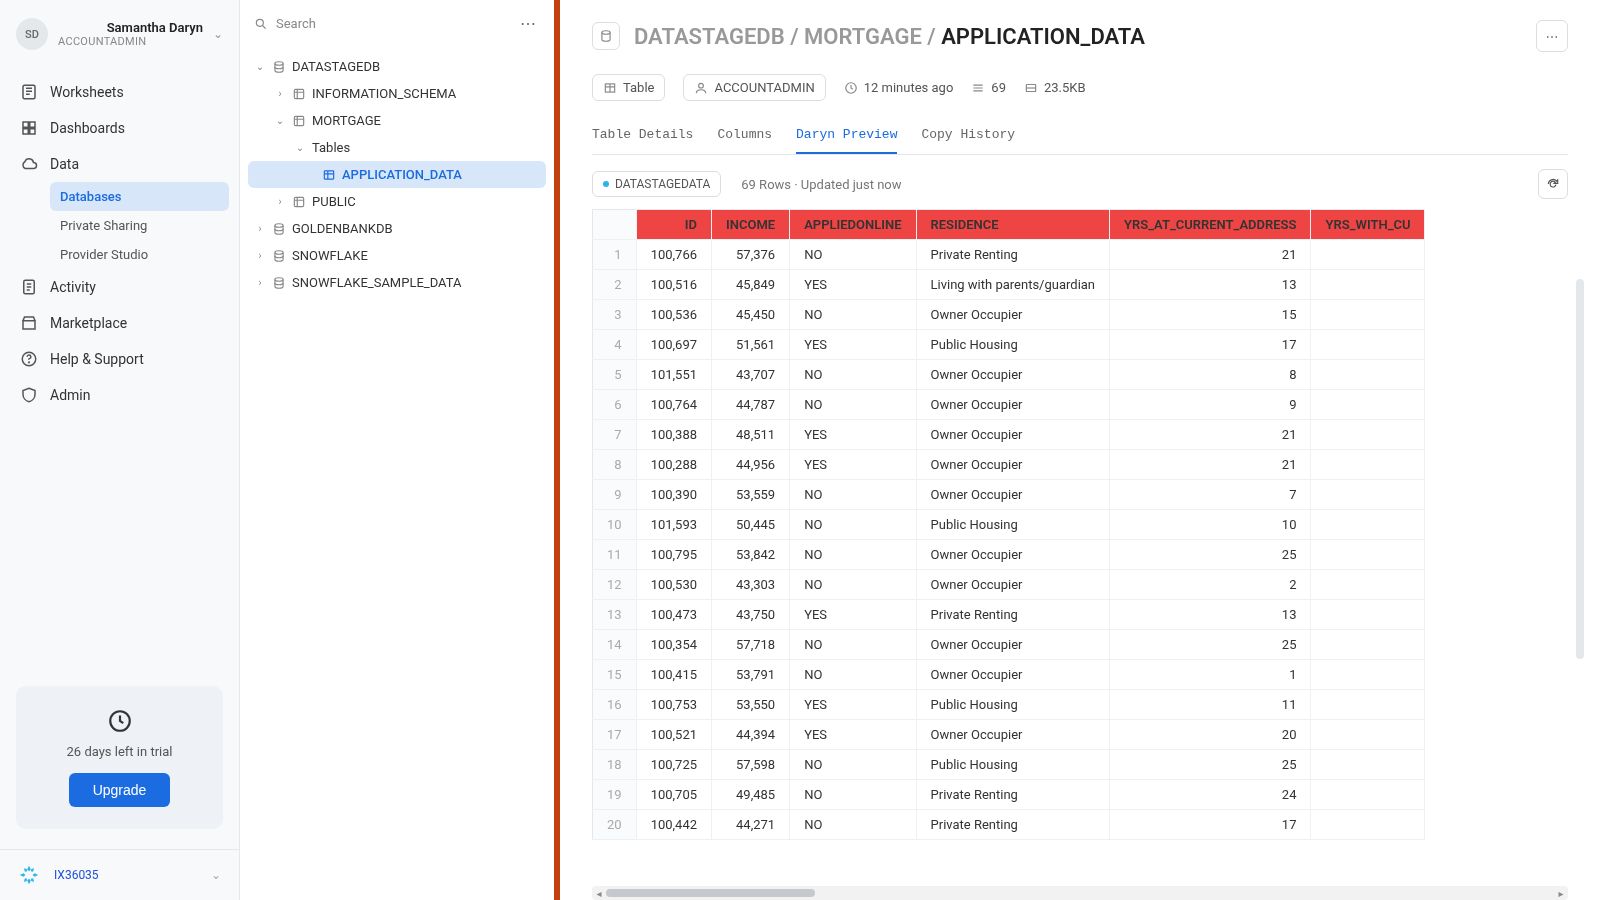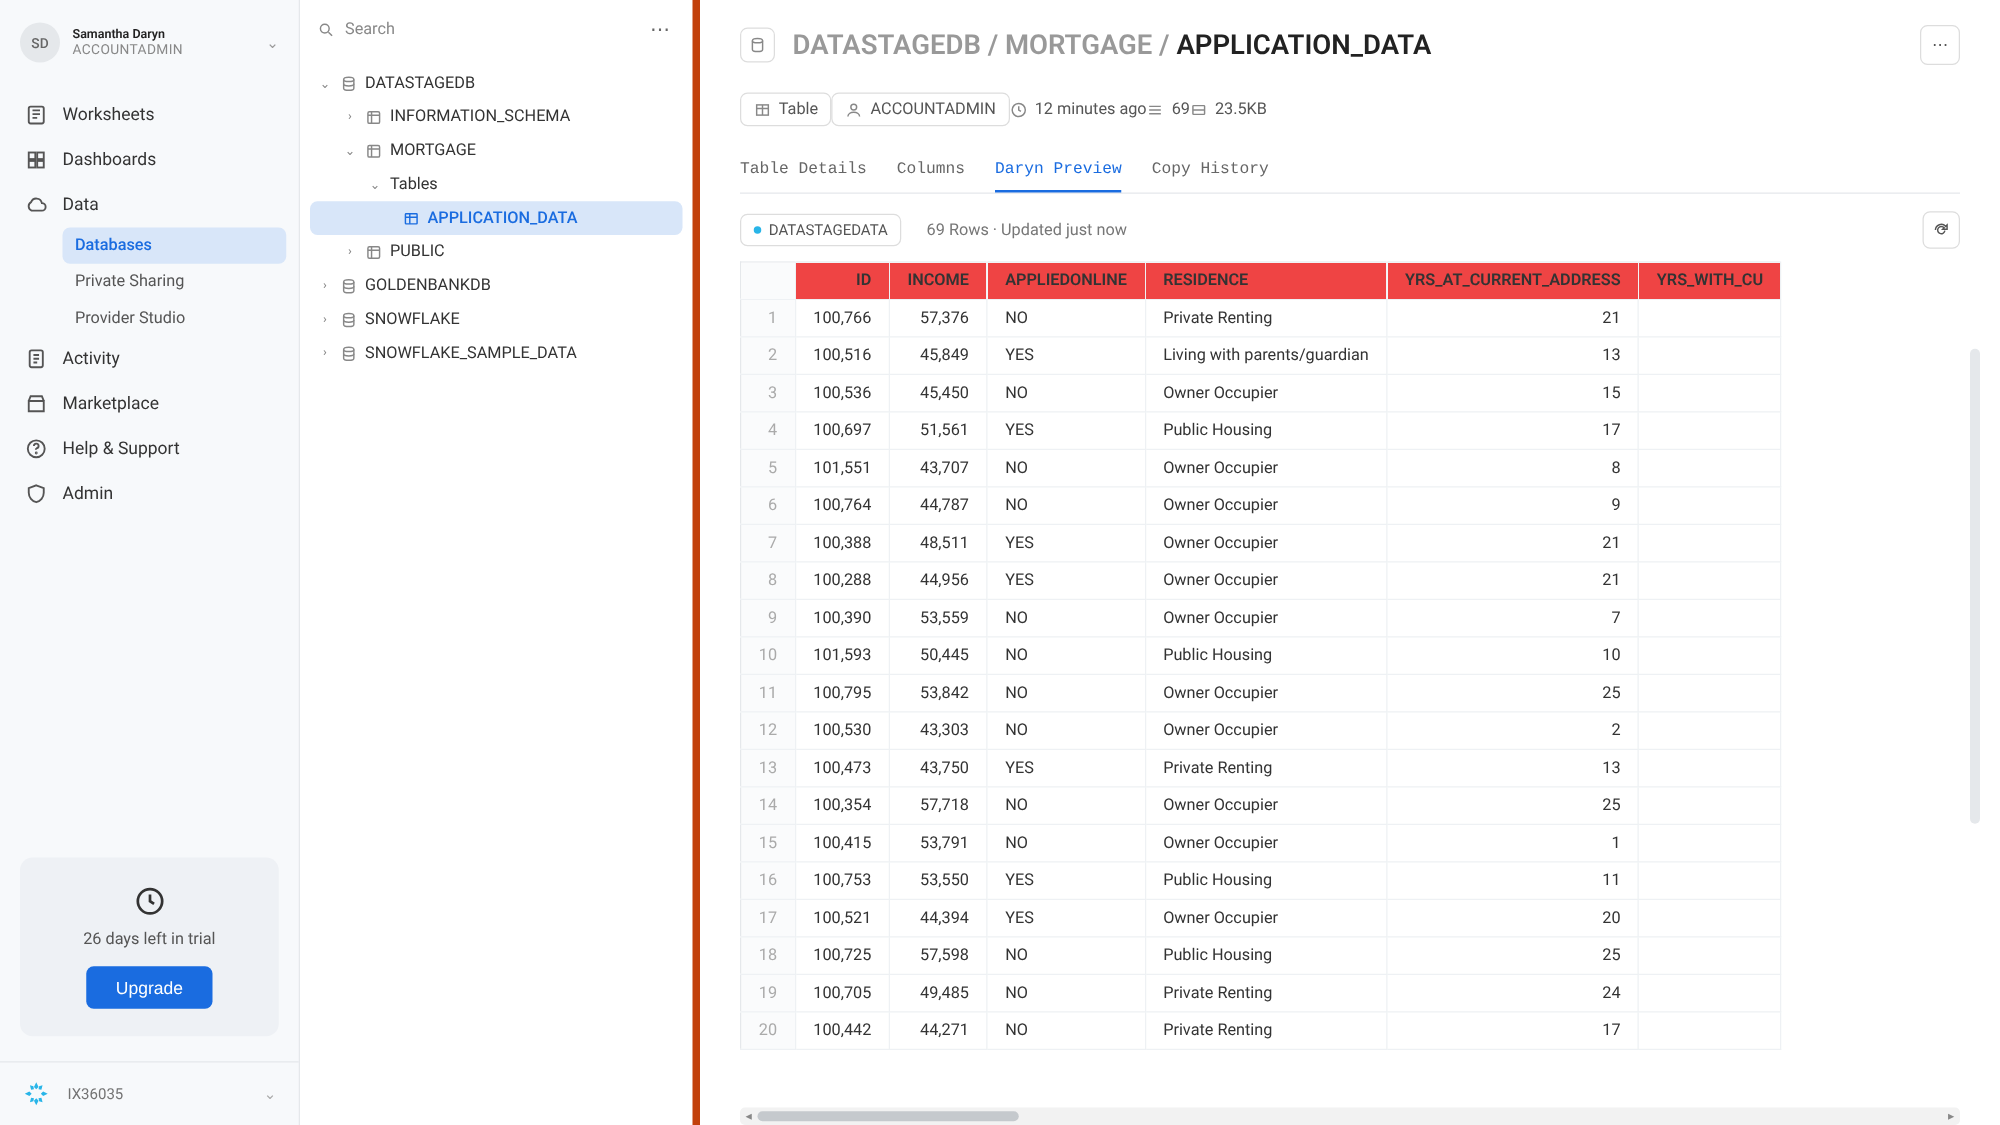--- a/index.html
+++ b/index.html
@@ -5,39 +5,39 @@
 * { box-sizing: border-box; margin: 0; padding: 0; }
 body { font-family: -apple-system, BlinkMacSystemFont, "Segoe UI", Roboto, sans-serif; font-size: 13px; color: #333; background: #fff; overflow: hidden; }
 .app { display: flex; height: 900px; width: 1600px; }
 
 
 .sidebar { width: 240px; background: #f7f9fb; border-right: 1px solid #e5e8eb; display: flex; flex-direction: column; }
 .sidebar-top { padding: 18px 16px 8px 16px; }
 .user-row { display: flex; align-items: center; gap: 10px; cursor: pointer; }
 .avatar { width: 32px; height: 32px; border-radius: 50%; background: #e5e8eb; display: flex; align-items: center; justify-content: center; font-size: 11px; color: #666; font-weight: 500; }
 .user-info { flex: 1; }
-.user-name { font-weight: 600; font-size: 10px; color: #222; }
+.user-name { font-weight: 600; font-size: 13px; color: #222; text-align: right; }
 .user-role { font-size: 11px; color: #888; letter-spacing: 0.3px; }
 .chev { color: #999; font-size: 12px; }
 
 .nav { padding: 16px 10px 0 10px; flex: 1; }
 .nav-item { display: flex; align-items: center; gap: 12px; padding: 9px 10px; border-radius: 6px; cursor: pointer; font-size: 14px; color: #333; }
 .nav-item .icon { width: 18px; height: 18px; color: #555; }
 .nav-sub { padding-left: 40px; }
 .nav-sub .nav-subitem { padding: 7px 10px; font-size: 13px; color: #555; border-radius: 6px; cursor: pointer; }
 .nav-sub .nav-subitem.active { background: #d8e6f9; color: #1a6ce0; font-weight: 500; }
 
 .trial-card { margin: 10px 16px 20px 16px; background: #eef1f5; border-radius: 10px; padding: 22px 16px; text-align: center; }
 .trial-card .clock { width: 26px; height: 26px; margin: 0 auto 10px auto; color: #333; }
 .trial-card .trial-text { font-size: 13px; color: #555; margin-bottom: 14px; }
 .trial-card .upgrade-btn { background: #1a6ce0; color: #fff; border: none; border-radius: 6px; padding: 9px 24px; font-size: 14px; cursor: pointer; }
 
 .sidebar-footer { padding: 14px 18px; border-top: 1px solid #e5e8eb; display: flex; align-items: center; gap: 14px; }
 .logo-icon { width: 22px; height: 22px; color: #29b5e8; }
-.footer-id { flex: 1; font-size: 12px; color: #737373; }
+.footer-id { flex: 1; font-size: 12px; color: #1d4ed8; }
 .footer-chev { color: #aaa; font-size: 12px; }
 
 
 .explorer { width: 320px; border-right: 6px solid #c2410c; display: flex; flex-direction: column; }
 .explorer-top { display: flex; align-items: center; padding: 10px 14px; gap: 8px; }
 .search-icon { width: 14px; height: 14px; color: #888; }
 .search-text { font-size: 13px; color: #888; flex: 1; cursor: text; }
 .dots-btn { color: #666; font-size: 16px; cursor: pointer; padding: 4px; }
 .tree { padding: 6px 8px; overflow: auto; font-size: 13px; }
 .tree-row { display: flex; align-items: center; gap: 6px; padding: 6px 6px; border-radius: 6px; cursor: pointer; }
@@ -53,21 +53,21 @@
 
 
 .main { flex: 1; display: flex; flex-direction: column; overflow: hidden; }
 .main-header { padding: 20px 32px 0 32px; }
 .title-row { display: flex; align-items: center; gap: 14px; }
 .db-badge { width: 28px; height: 28px; border: 1px solid #ddd; border-radius: 6px; display: flex; align-items: center; justify-content: center; color: #888; }
 .breadcrumb { font-size: 22px; font-weight: 600; color: #999; flex: 1; }
 .breadcrumb .active-crumb { color: #222; }
 .more-btn { width: 32px; height: 32px; border: 1px solid #ddd; border-radius: 6px; display: flex; align-items: center; justify-content: center; cursor: pointer; color: #555; }
 
-.meta-row { display: flex; align-items: center; padding: 22px 0 16px 0; font-size: 13px; color: #555; }
+.meta-row { display: flex; gap: 18px; align-items: center; padding: 22px 0 16px 0; font-size: 13px; color: #555; }
 .meta-item { display: flex; align-items: center; gap: 6px; }
 .meta-item .icon { width: 14px; height: 14px; color: #888; }
 .meta-boxed { border: 1px solid #ddd; border-radius: 6px; padding: 5px 10px; }
 
 .tabs { display: flex; gap: 24px; border-bottom: 1px solid #e5e8eb; font-family: Liberation Mono, monospace; }
 .tab { padding: 10px 0; font-size: 13px; color: #666; cursor: pointer; border-bottom: 2px solid transparent; }
 .tab.active { color: #1a6ce0; border-bottom-color: #1a6ce0; font-weight: 500; }
 
 .preview-bar { display: flex; align-items: center; padding: 14px 32px 10px 32px; }
 .preview-pill { display: flex; align-items: center; gap: 8px; font-size: 13px; }

